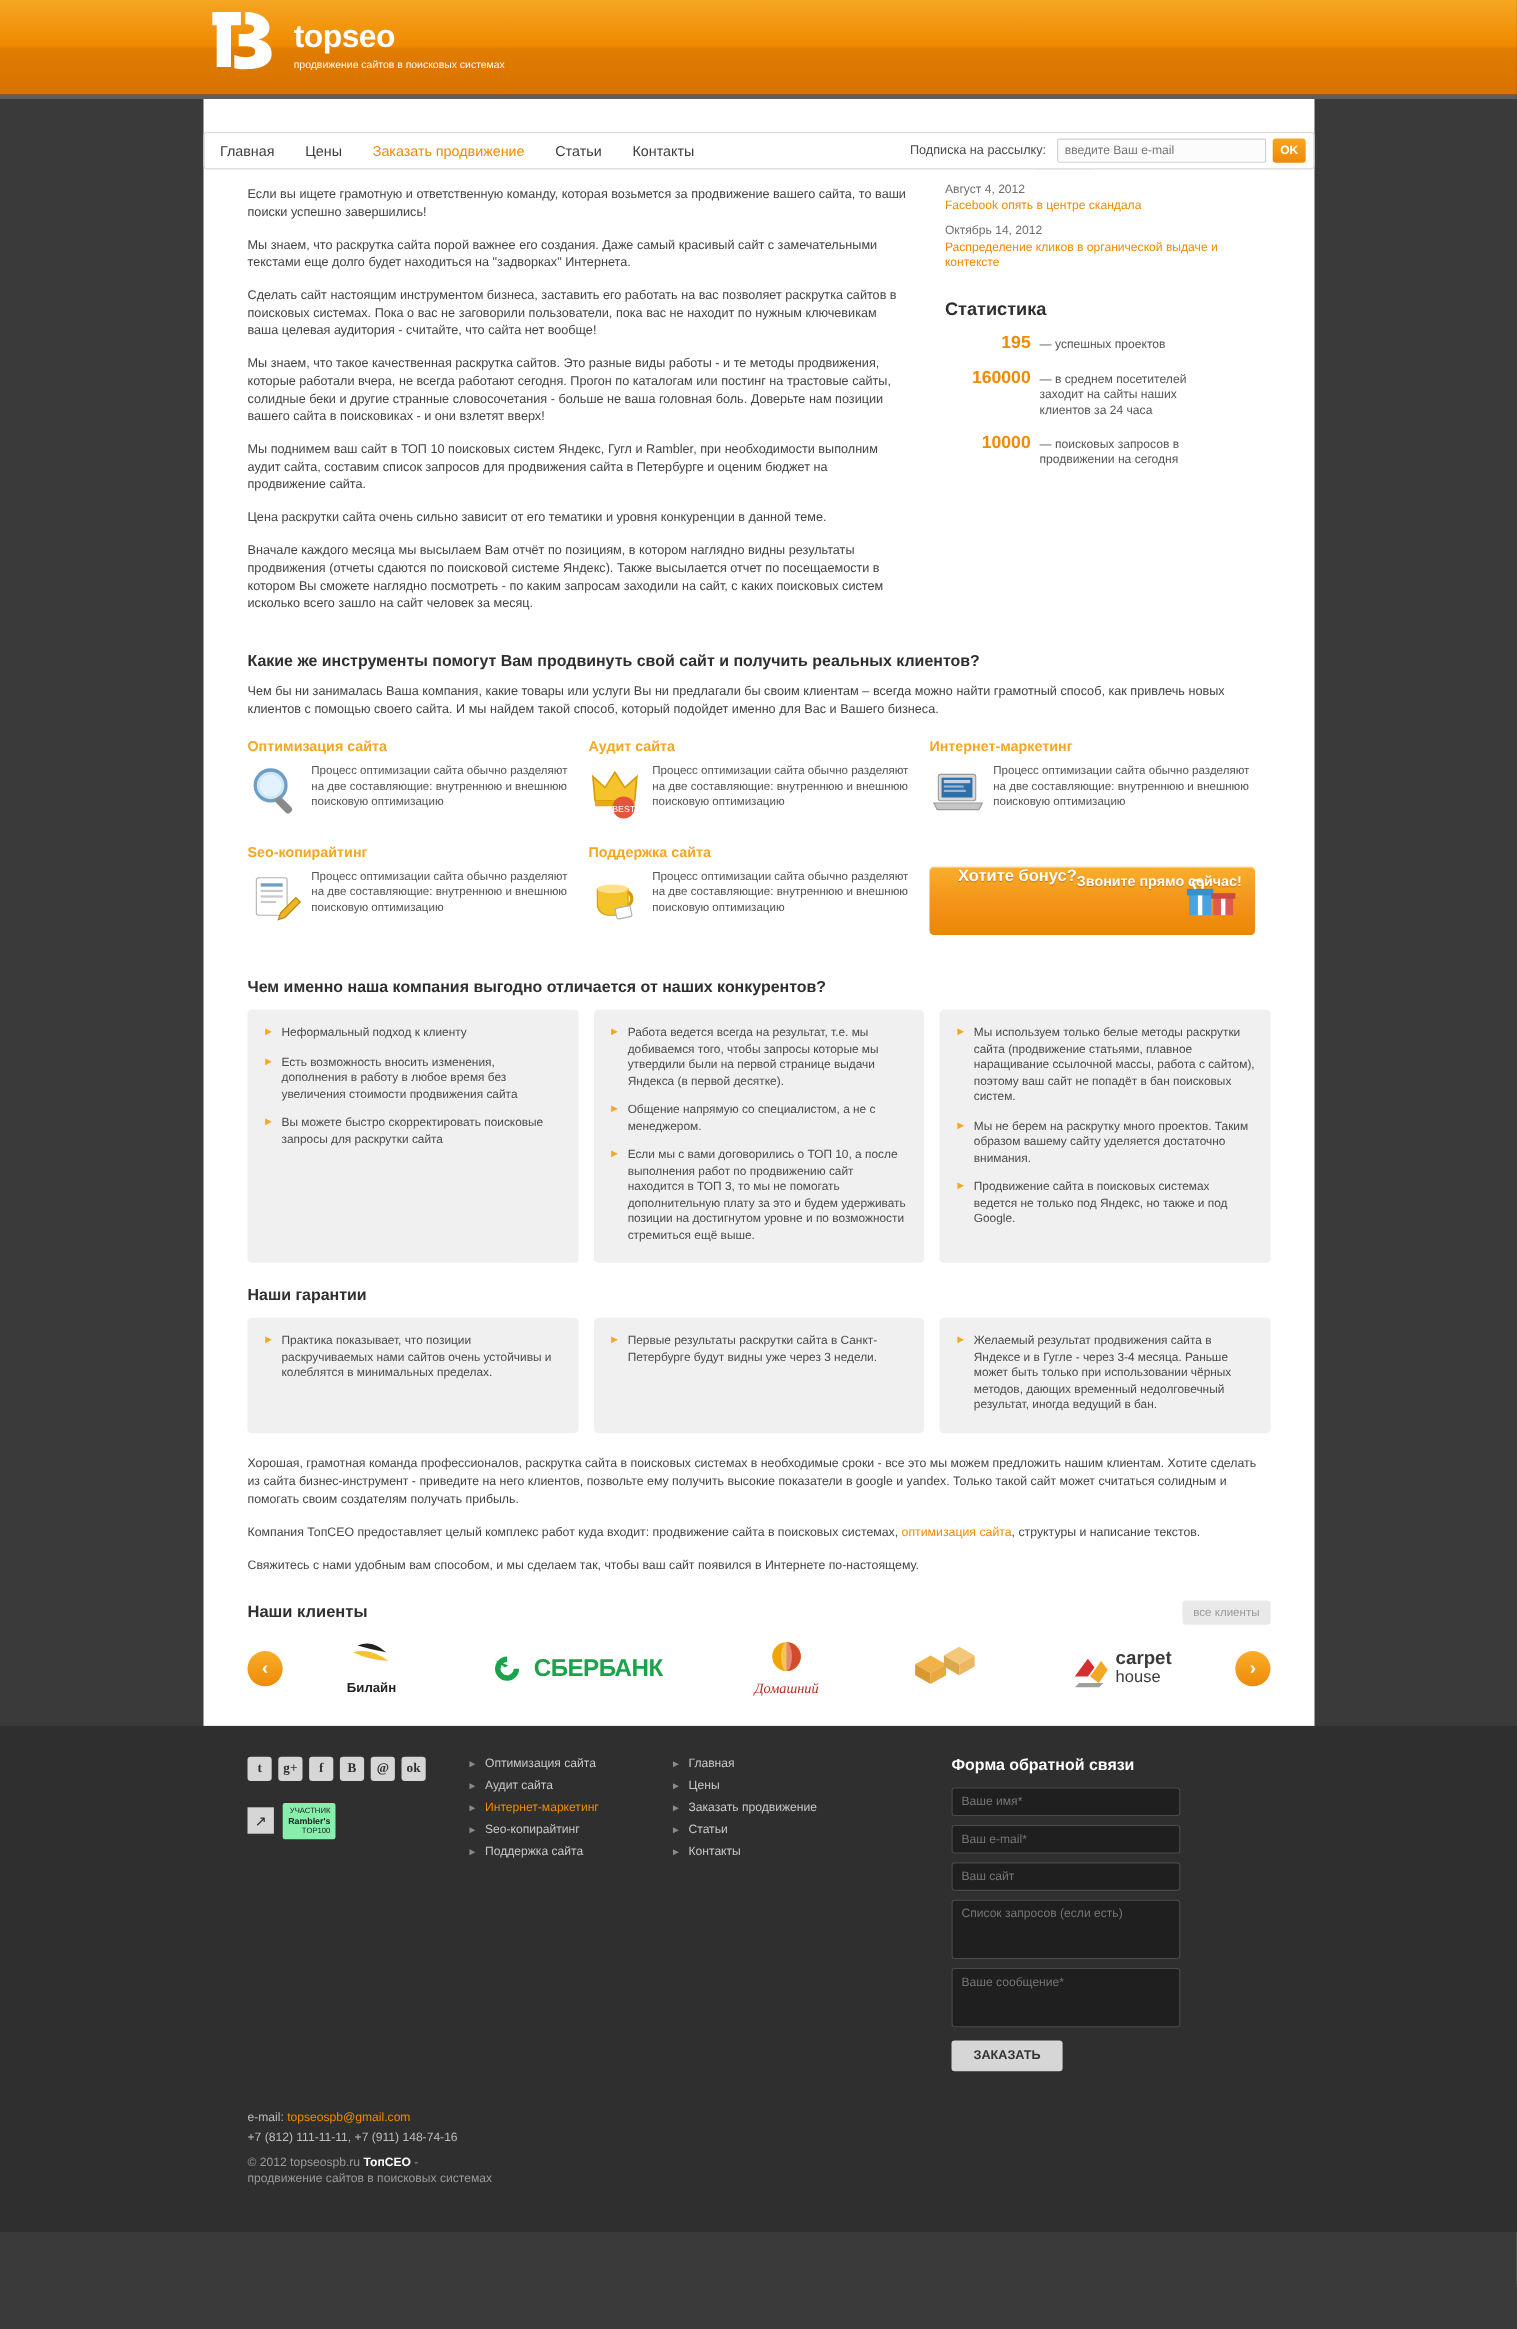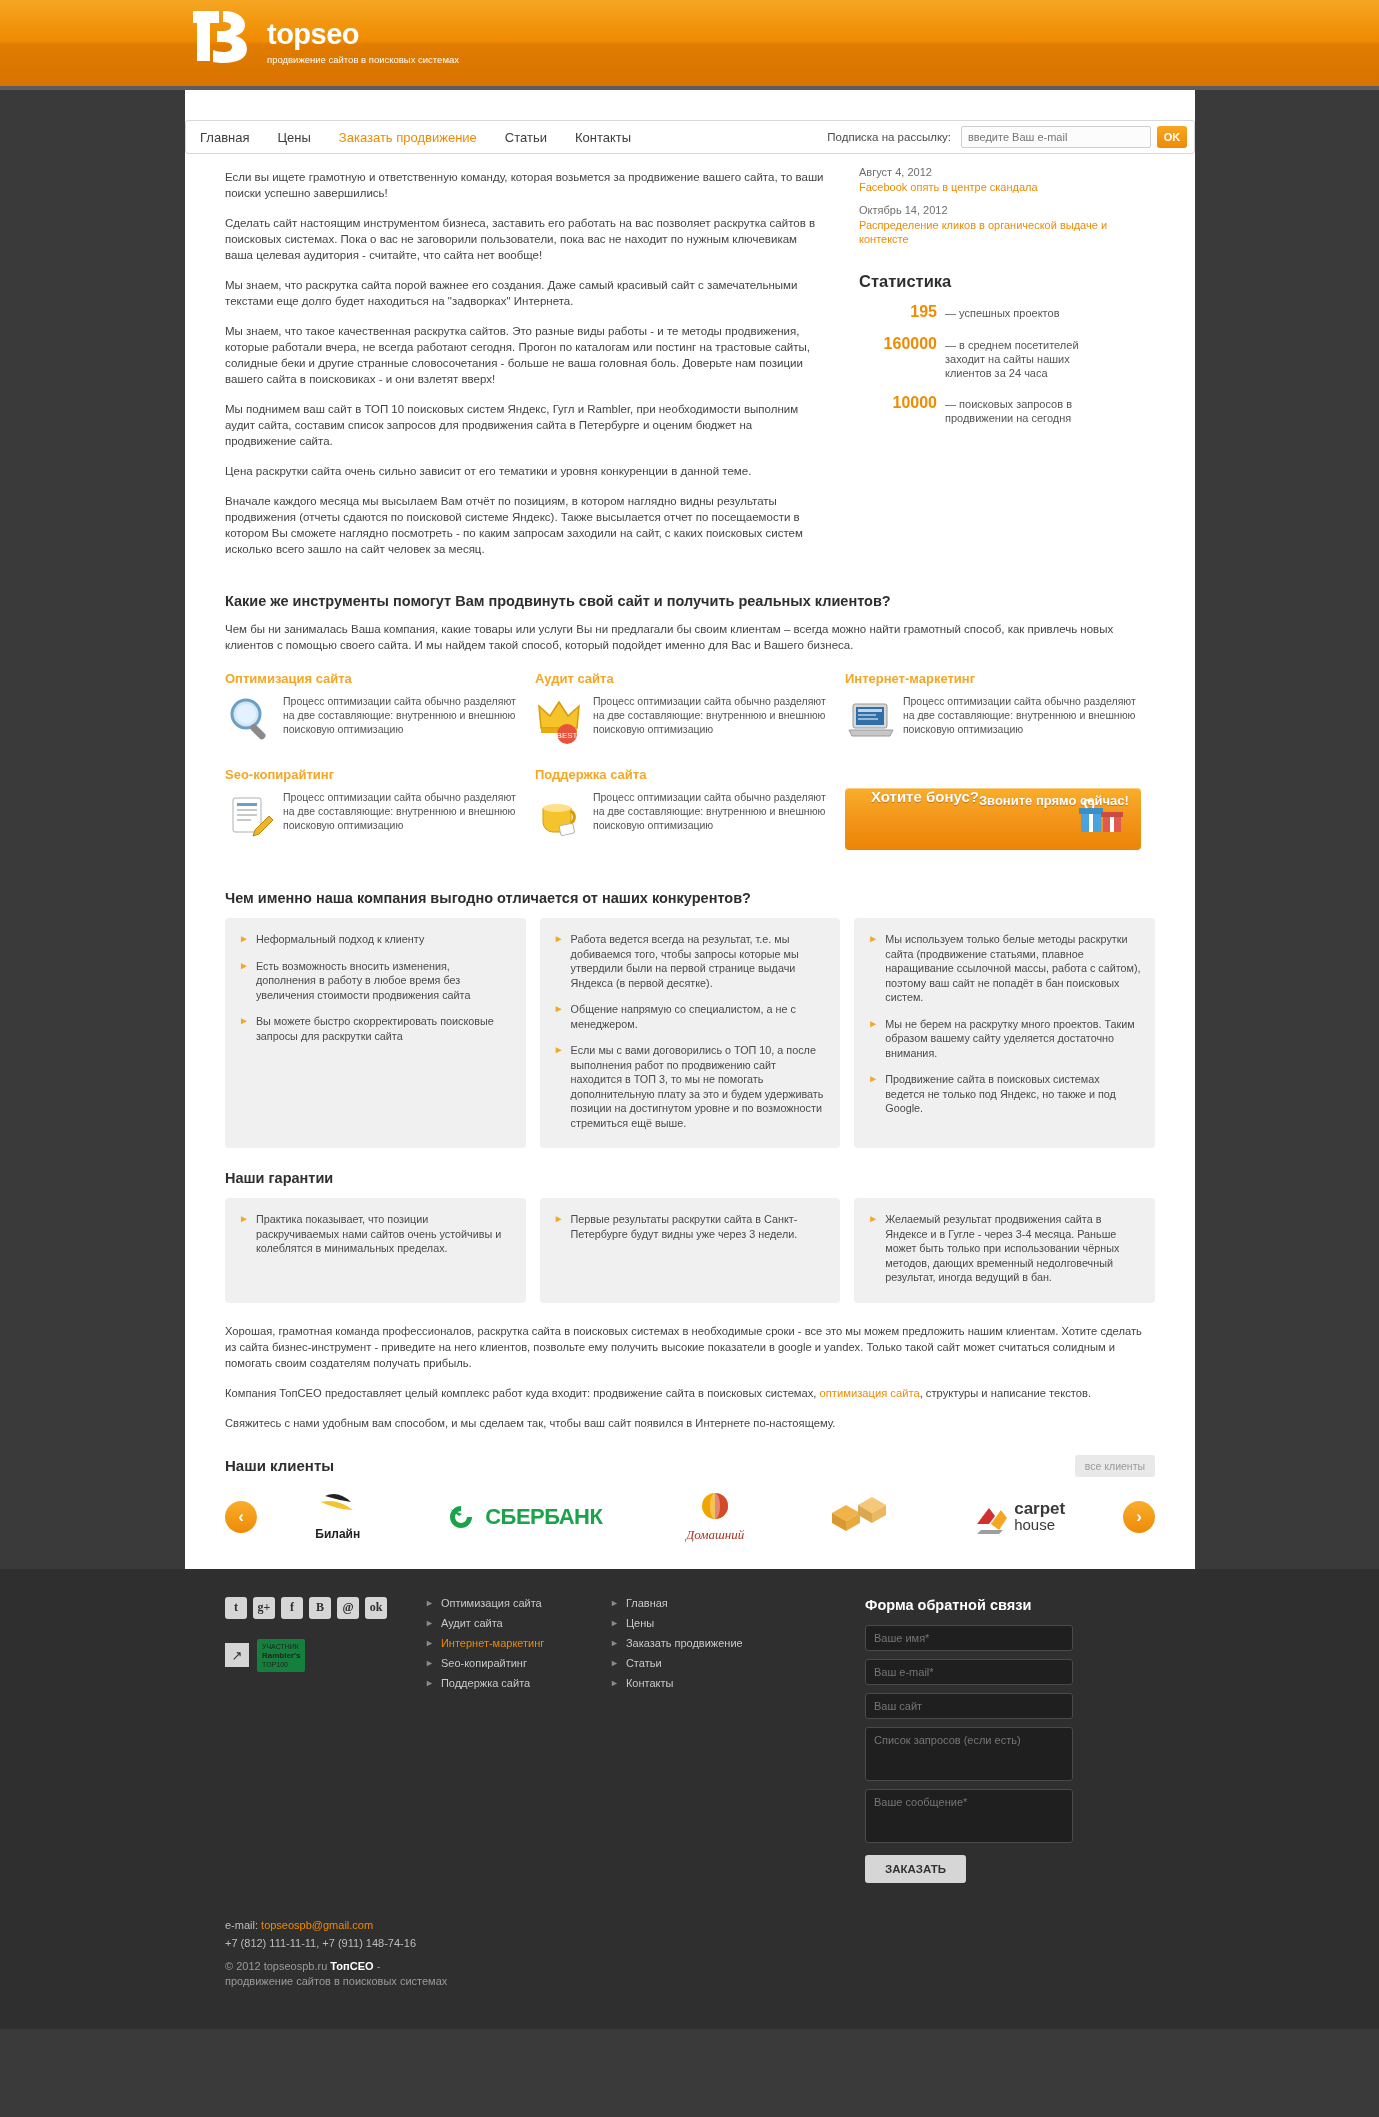--- a/index.html
+++ b/index.html
@@ -147,21 +147,21 @@
   .footer-inner { width:1010px; margin-left:185px; display:flex; padding:0 40px; }
   .f-col-social { width:200px; }
   .social-row { display:flex; gap:6px; margin-bottom:20px; }
   .soc {
     width:22px; height:22px; border-radius:3px; background:#d6d6d6; color:#2f2f2f;
     font-size:12px; font-weight:bold; display:flex; align-items:center; justify-content:center;
     cursor:pointer; font-family:"Liberation Serif", serif;
   }
   .badges { display:flex; align-items:center; gap:8px; }
   .badge-lj { width:24px;height:24px;background:#d6d6d6;display:flex;align-items:center;justify-content:center;color:#2f2f2f;font-size:13px; }
-  .badge-rambler { background:#15803d; color:#222; font-size:7px; line-height:9px; padding:3px 5px; border-radius:2px; text-align:left; }
+  .badge-rambler { background:#86efac; color:#222; font-size:7px; line-height:9px; padding:3px 5px; border-radius:2px; text-align:right; }
   .badge-rambler b { display:block; font-size:8px; }
   .f-col { width:185px; }
   .f-link { display:flex; align-items:center; margin-bottom:8px; }
   .f-link .arr { color:#8a8a8a; font-size:9px; margin-right:7px; }
   .f-link span.t { font-size:11px; color:#c9c9c9; cursor:pointer; }
   .f-link.active span.t { color:#f08a00; }
   .f-form { margin-left:auto; width:290px; }
   .f-form h3 { color:#fff; font-size:14.5px; margin:0 0 12px 0; font-weight:bold; }
   .f-input, .f-textarea {
     width:208px; background:#1f1f1f; border:1px solid #4a4a4a; border-radius:3px;
@@ -214,22 +214,22 @@
       <button class="ok-btn">OK</button>
     </div>
   </div>
 
   <div class="canvas">
 
     <div class="content-row">
       <div class="main-col">
         <h1 class="page-title">Раскрутка сайта в Санкт-Петербурге</h1>
         <p class="para">Если вы ищете грамотную и ответственную команду, которая возьмется за продвижение вашего сайта, то ваши поиски успешно завершились!</p>
+        <p class="para">Мы знаем, что раскрутка сайта порой важнее его создания. Даже самый красивый сайт с замечательными текстами еще долго будет находиться на "задворках" Интернета.</p>
         <p class="para">Сделать сайт настоящим инструментом бизнеса, заставить его работать на вас позволяет раскрутка сайтов в поисковых системах. Пока о вас не заговорили пользователи, пока вас не находит по нужным ключевикам ваша целевая аудитория - считайте, что сайта нет вообще!</p>
-        <p class="para">Мы знаем, что раскрутка сайта порой важнее его создания. Даже самый красивый сайт с замечательными текстами еще долго будет находиться на "задворках" Интернета.</p>
         <p class="para">Мы знаем, что такое качественная раскрутка сайтов. Это разные виды работы - и те методы продвижения, которые работали вчера, не всегда работают сегодня. Прогон по каталогам или постинг на трастовые сайты, солидные беки и другие странные словосочетания - больше не ваша головная боль. Доверьте нам позиции вашего сайта в поисковиках - и они взлетят вверх!</p>
         <p class="para">Мы поднимем ваш сайт в ТОП 10 поисковых систем Яндекс, Гугл и Rambler, при необходимости выполним аудит сайта, составим список запросов для продвижения сайта в Петербурге и оценим бюджет на продвижение сайта.</p>
         <p class="para">Цена раскрутки сайта очень сильно зависит от его тематики и уровня конкуренции в данной теме.</p>
         <p class="para">Вначале каждого месяца мы высылаем Вам отчёт по позициям, в котором наглядно видны результаты продвижения (отчеты сдаются по поисковой системе Яндекс). Также высылается отчет по посещаемости в котором Вы сможете наглядно посмотреть - по каким запросам заходили на сайт, с каких поисковых систем исколько всего зашло на сайт человек за месяц.</p>
       </div>
 
       <div class="side-col">
         <div class="side-head">
           <h2>Новости</h2>
           <button class="archive-btn">архив</button>

